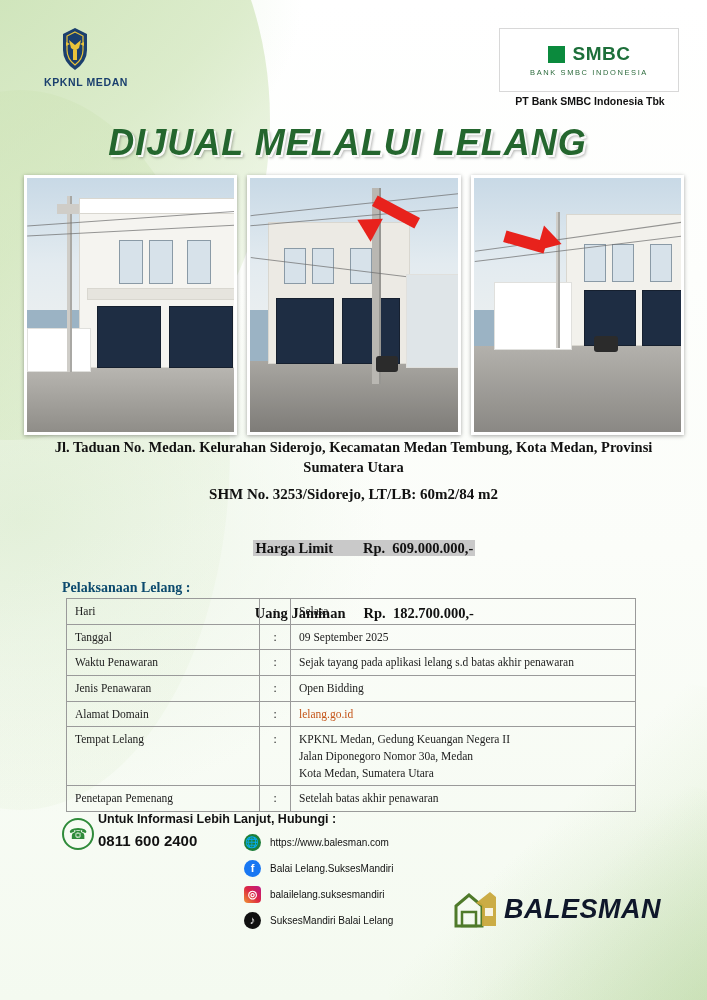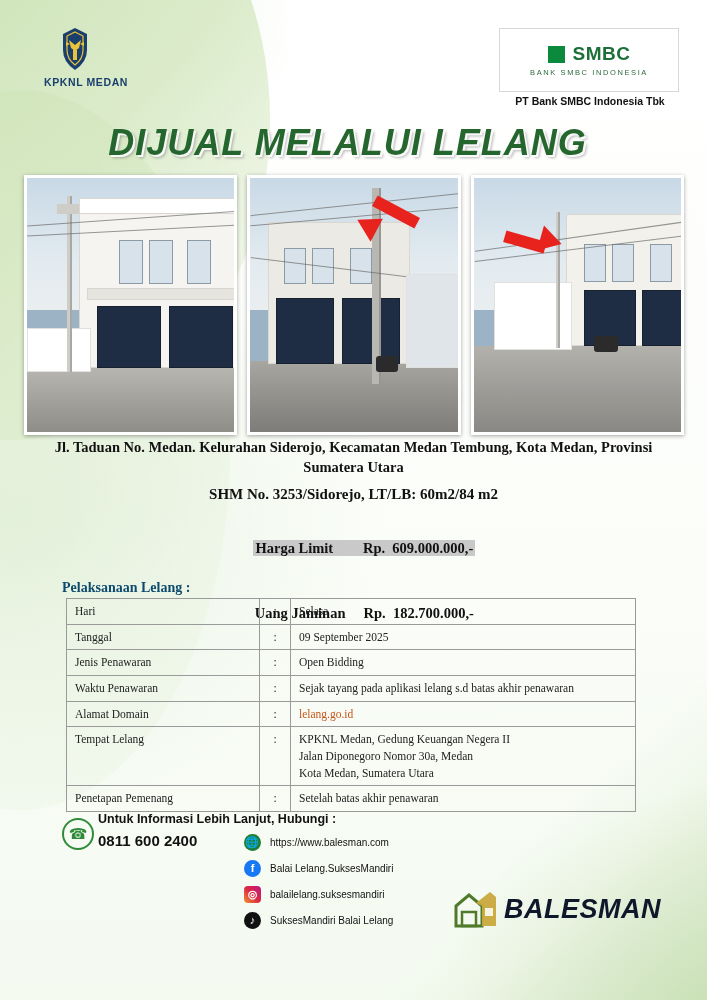--- a/index.html
+++ b/index.html
@@ -450,28 +450,28 @@
         <td class="lbl">Hari</td>
         <td class="sep">:</td>
         <td>Selasa</td>
       </tr>
       <tr>
         <td class="lbl">Tanggal</td>
         <td class="sep">:</td>
         <td>09 September 2025</td>
       </tr>
       <tr>
+        <td class="lbl">Waktu Penawaran</td>
+        <td class="sep">:</td>
+        <td>Sejak tayang pada aplikasi lelang s.d batas akhir penawaran</td>
+      </tr>
+      <tr>
         <td class="lbl">Jenis Penawaran</td>
         <td class="sep">:</td>
         <td>Open Bidding</td>
-      </tr>
-      <tr>
-        <td class="lbl">Waktu Penawaran</td>
-        <td class="sep">:</td>
-        <td>Sejak tayang pada aplikasi lelang s.d batas akhir penawaran</td>
       </tr>
       <tr>
         <td class="lbl">Alamat Domain</td>
         <td class="sep">:</td>
         <td><a class="domain" href="#">lelang.go.id</a></td>
       </tr>
       <tr>
         <td class="lbl">Tempat Lelang</td>
         <td class="sep">:</td>
         <td style="white-space:pre-line">KPKNL Medan, Gedung Keuangan Negera II

